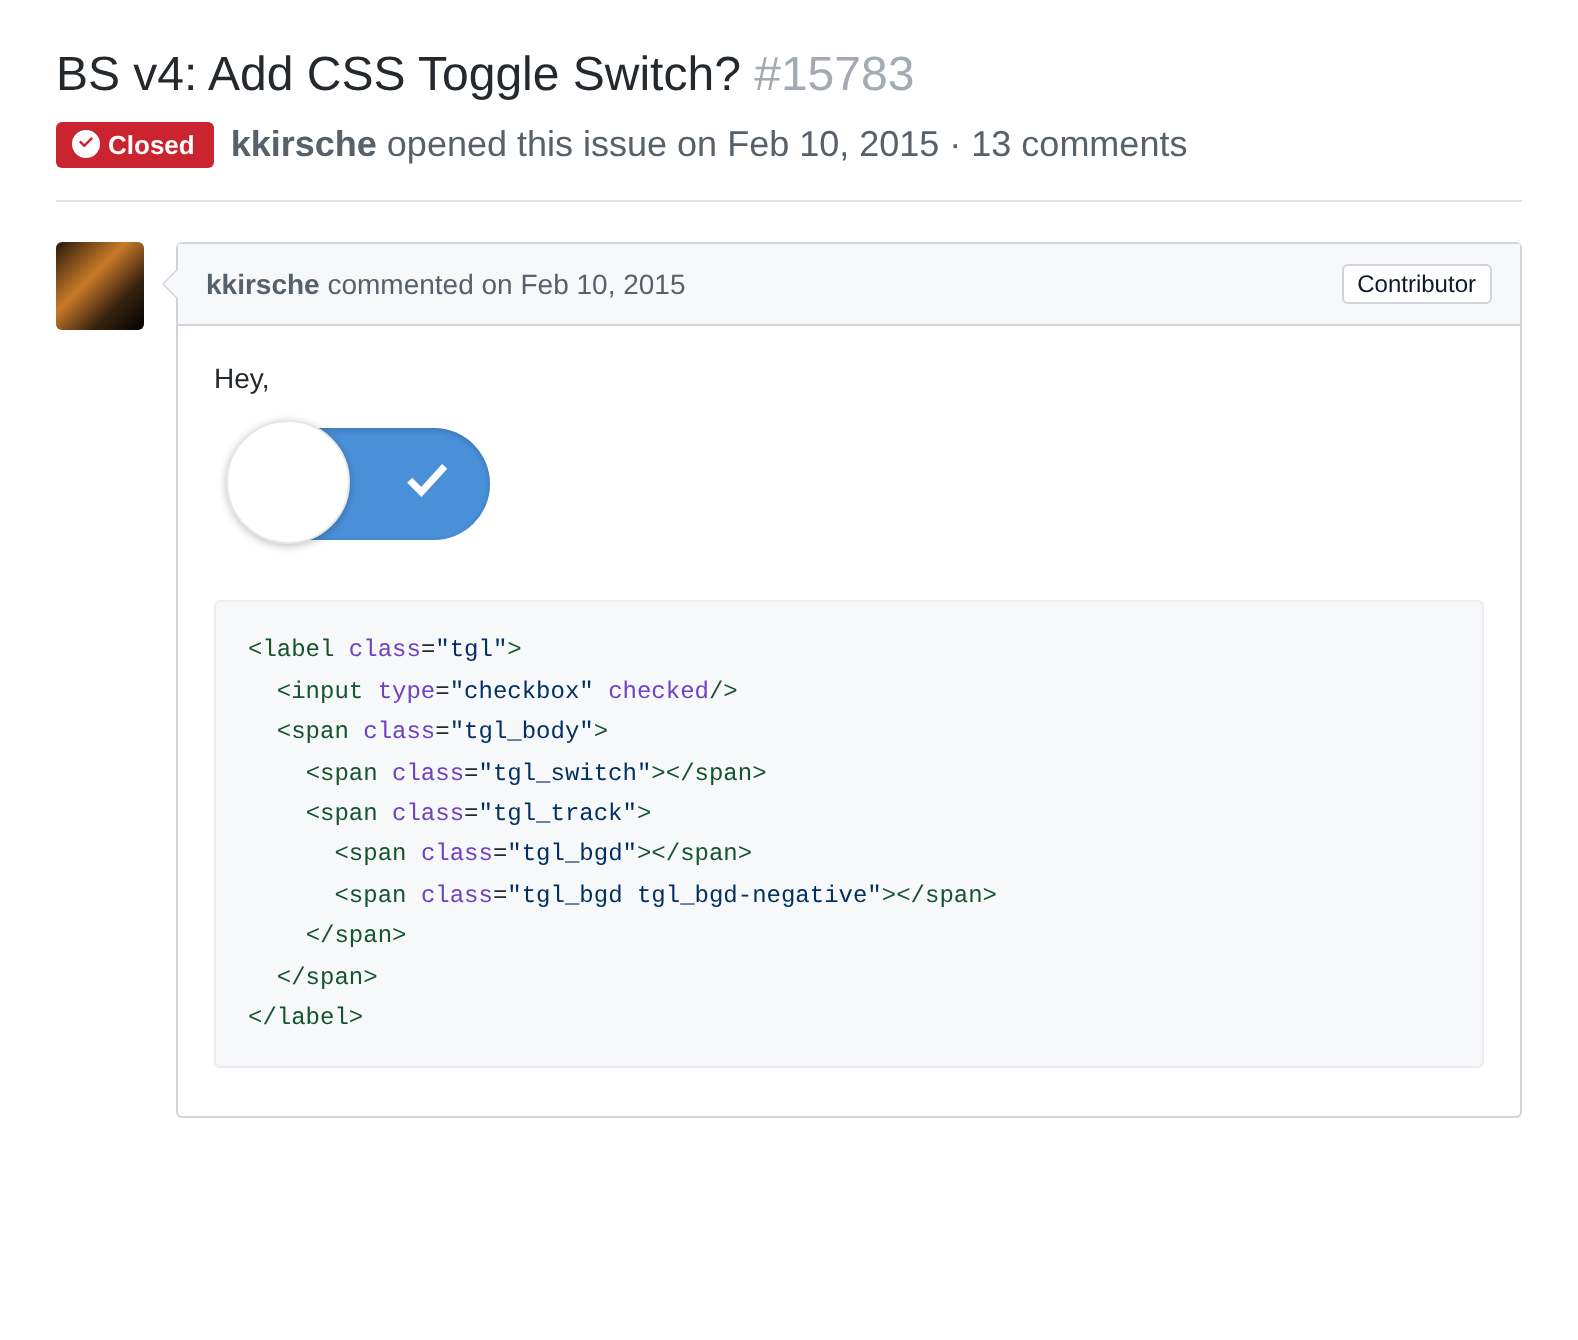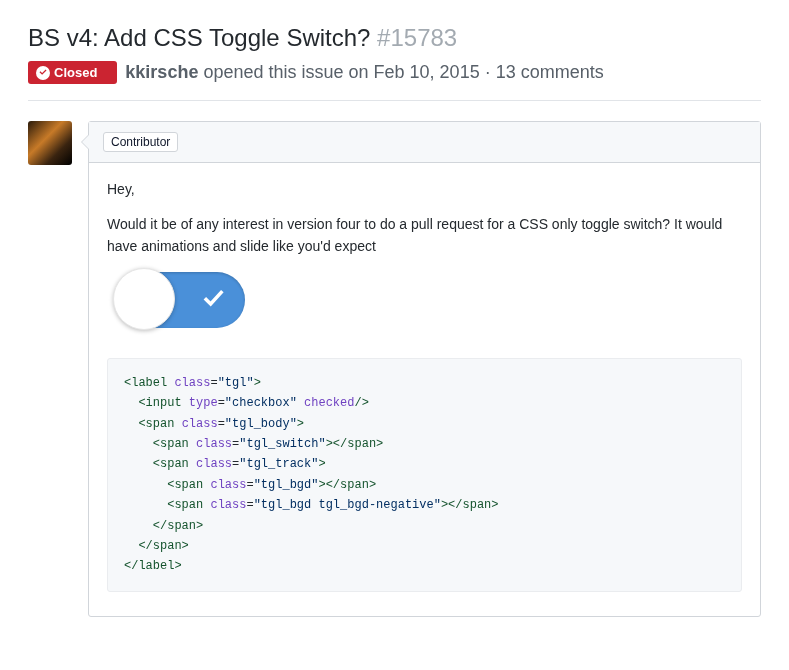--- a/index.html
+++ b/index.html
@@ -20,25 +20,25 @@
     .meta-row {
       display: flex;
       align-items: center;
       gap: 8px;
       margin-top: 8px;
     }
     .status-badge {
       background: #cb2431;
       color: #fff;
       border-radius: 3px;
-      padding: 4px 20px 4px 8px;
+      padding: 4px 10px 4px 8px;
       font-size: 13px;
       font-weight: 600;
       display: inline-flex;
-      align-items: flex-end;
+      align-items: flex-start;
       gap: 4px;
     }
     .status-badge svg { fill: #fff; }
     .meta-text { font-size: 18px; color: #586069; }
     .meta-text .author { color: #586069; font-weight: 600; }
     .divider { border-bottom: 1px solid #e1e4e8; margin: 16px 0 20px; }
     .timeline { display: flex; gap: 16px; }
     .avatar {
       width: 44px; height: 44px; border-radius: 3px; flex-shrink: 0;
       background: linear-gradient(135deg,#2a1a0a 0%, #c77a28 40%, #3a2410 70%, #000 100%);
@@ -153,25 +153,29 @@
     <span>13 comments</span>
   </span>
 </div>
 
 <div class="divider"></div>
 
 <div class="timeline">
   <div class="avatar"></div>
   <div class="comment-box">
     <div class="comment-header">
+      <span>
+        <a class="author">kkirsche</a>
+        <span>commented</span>
+        <span>on Feb 10, 2015</span>
+      </span>
       <span class="role-badge">Contributor</span>
     </div>
     <div class="comment-body">
       <p>Hey,</p>
-      <p>Would it be of any interest in version four to do a pull request for a CSS only toggle switch? It would have animations and slide like you'd expect</p>
       <div class="toggle-demo">
         <div class="toggle-track">
           <span class="toggle-check">
             <svg width="28" height="28" viewBox="0 0 24 24" stroke-width="3">
                 <polyline points="5 13 10 18 20 7"></polyline>
               </svg>
           </span>
           <div class="toggle-knob"></div>
         </div>
       </div>

